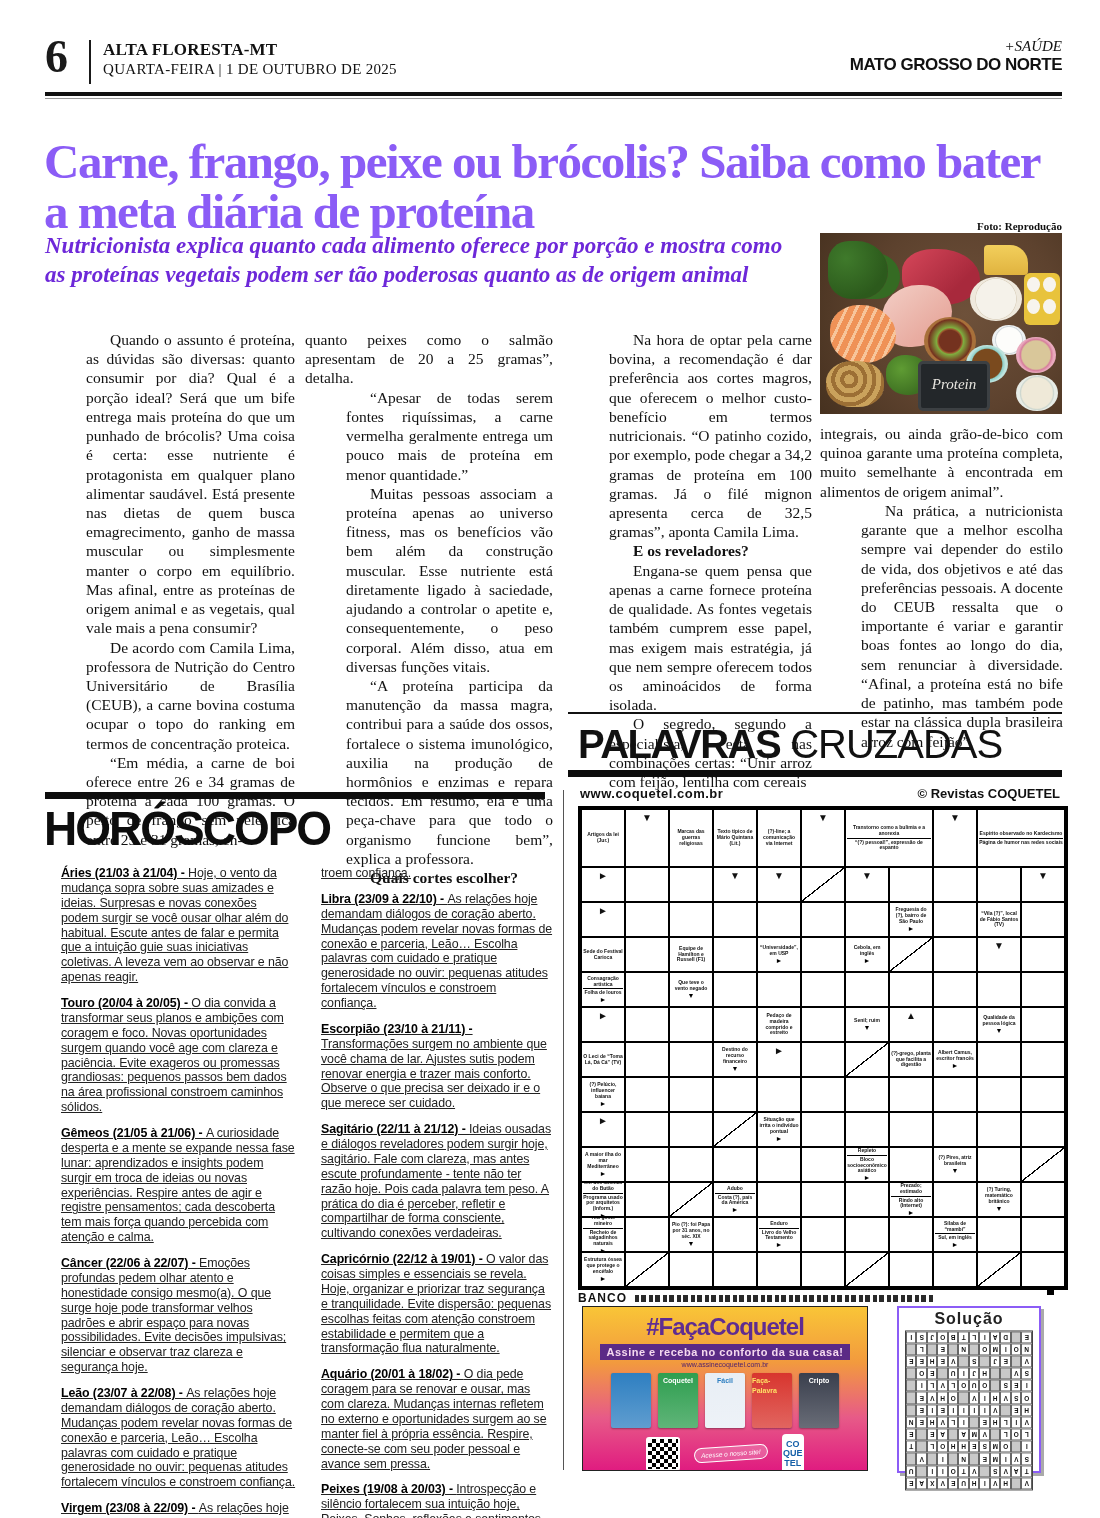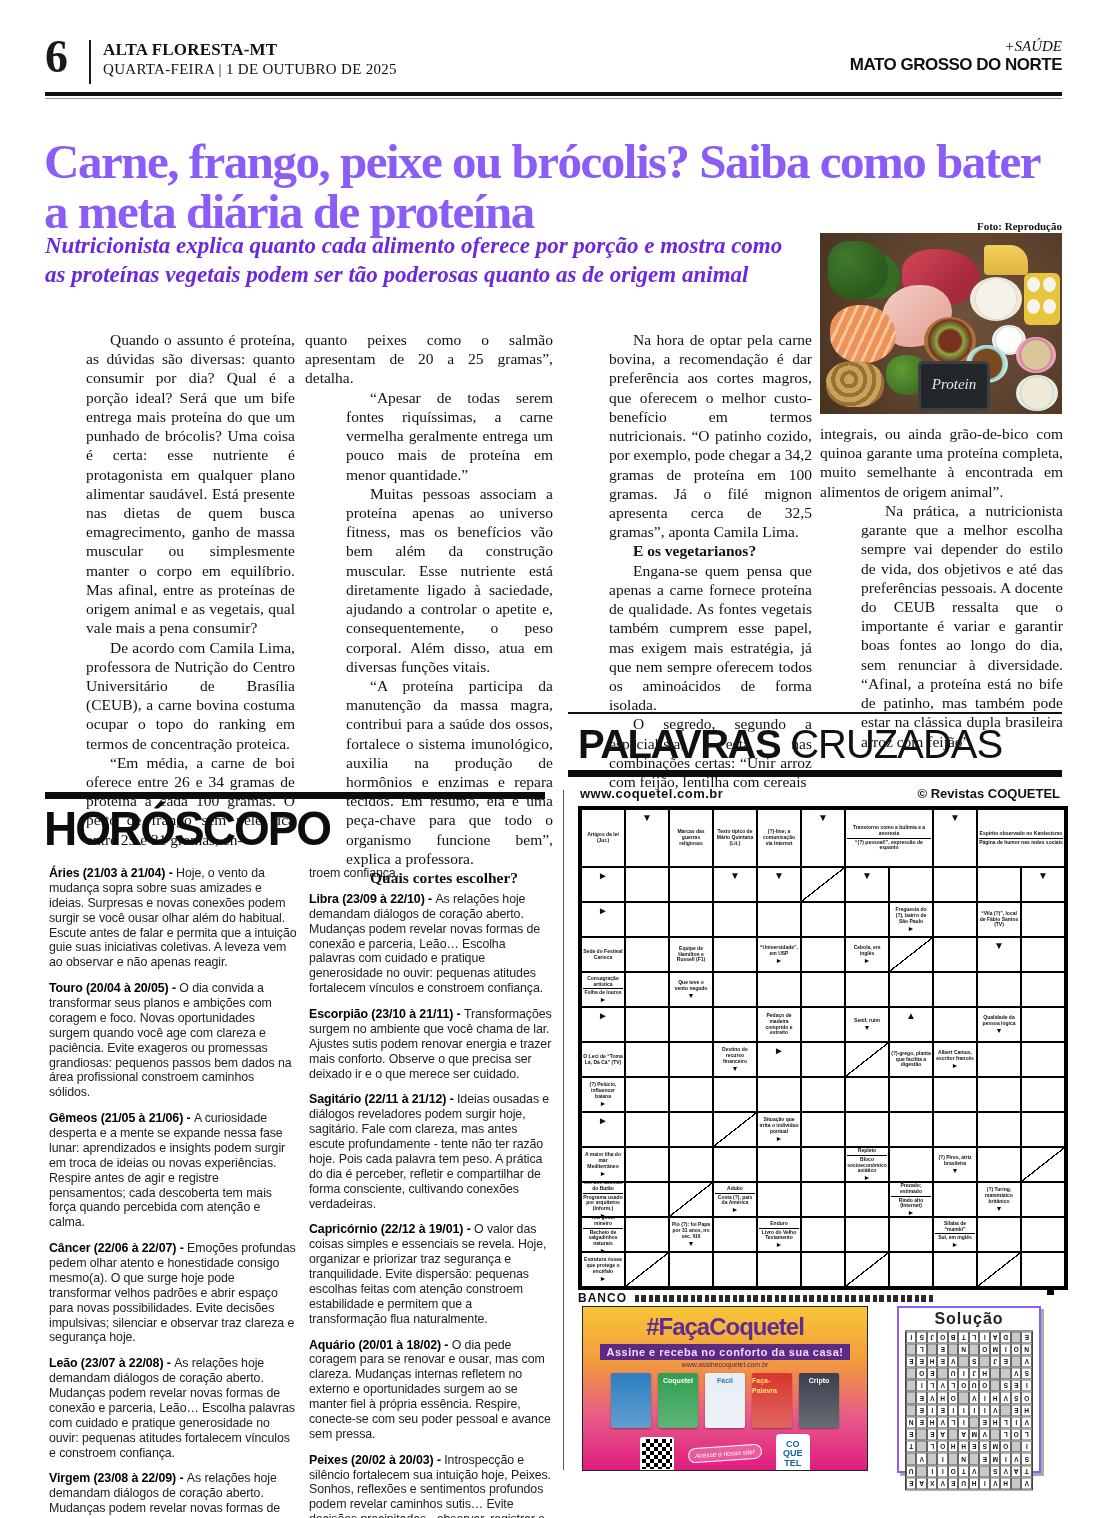--- a/index.html
+++ b/index.html
@@ -57,21 +57,21 @@
   .acol{position:absolute;font:15.5px/1.24 "Liberation Serif",serif;text-align:justify;}
   .acol p{margin:0;}
   .acol p.ind{text-indent:24px;margin-left:41px;}
   .acol p.b{font-weight:bold;}
   
   .h-bar{position:absolute;left:45px;top:792px;width:500px;height:7px;background:#0d0d0d;}
   .h-title{position:absolute;left:44px;top:804px;font:800 46px/1 "Liberation Sans",sans-serif;
            letter-spacing:-2px;color:#0d0d0d;transform:scaleY(1.05);transform-origin:left top;}
   .hcol{position:absolute;width:252px;font:12.4px/1.2 "Liberation Sans",sans-serif;color:#222;
         letter-spacing:-.1px;}
-  .hcol p{margin:0 0 11px 4px;}
+  .hcol p{margin:0 0 11px 16px;text-decoration:underline;}
   .hcol b{font-weight:bold;color:#000;}
   .v-divider{position:absolute;left:563px;top:790px;width:1px;height:680px;background:#555;}
   
   .x-toprule{position:absolute;left:568px;top:712px;width:494px;height:2px;background:#111;}
   .x-title{position:absolute;left:578px;top:724px;font:300 40px/1 "Liberation Sans",sans-serif;
            letter-spacing:-1px;color:#111;}
   .x-title b{font-weight:800;letter-spacing:-1.5px;}
   .x-thickbar{position:absolute;left:568px;top:770px;width:494px;height:7px;background:#0d0d0d;}
   .x-url{position:absolute;left:580px;top:787px;font:bold 13px/1 "Liberation Sans",sans-serif;letter-spacing:.5px;}
   .x-pub{position:absolute;right:40px;top:787px;font:bold 13px/1 "Liberation Sans",sans-serif;}
@@ -100,21 +100,21 @@
   .ad-url{text-align:center;font:7px/10px "Liberation Sans",sans-serif;color:#4b1e6e;}
   .covers{display:flex;justify-content:center;gap:7px;margin-top:3px;}
   .cover{width:40px;height:52px;border-radius:2px;box-shadow:0 1px 2px rgba(0,0,0,.35);
          display:flex;align-items:flex-start;justify-content:center;font:bold 7px/10px "Liberation Sans",sans-serif;color:#fff;padding-top:3px;}
   .ad-foot{display:flex;align-items:center;justify-content:center;gap:14px;margin-top:6px;}
   .qr{width:30px;height:30px;background:#fff;border-radius:3px;padding:2px;}
   .qr i{display:block;width:100%;height:100%;
       background:conic-gradient(#000 25%,#fff 0 50%,#000 0 75%,#fff 0) 0 0/8px 8px;}
   .sticker{font:italic 6.5px/1.1 "Liberation Sans",sans-serif;color:#fff;background:rgba(255,255,255,.22);
            border:1px solid #fff;border-radius:8px;padding:3px 6px;transform:rotate(-4deg);}
-  .cq-logo{width:34px;height:40px;background:#fff;border-radius:4px;display:flex;flex-direction:column;
+  .cq-logo{width:22px;height:40px;background:#fff;border-radius:4px;display:flex;flex-direction:column;
            align-items:center;justify-content:center;font:800 9px/1.05 "Liberation Sans",sans-serif;color:#1660a8;}
   
   .solbox{position:absolute;left:897px;top:1306px;width:140px;height:163px;border:2px solid #8b5cf6;
           background:#fff;box-shadow:3px 3px 0 #aaa;}
   .sol-title{text-align:center;font:bold 16px/22px "Liberation Sans",sans-serif;letter-spacing:1px;color:#222;}
   .sol-grid{margin:0 auto;width:126px;display:grid;grid-template-columns:repeat(12,1fr);
             border:1px solid #444;transform:rotate(180deg);}
   .sol-c{height:10.2px;border:.5px solid #666;font:bold 6.5px/10px "Liberation Sans",sans-serif;
          text-align:center;color:#111;background:#fff;}
   .sol-c.g{background:#c9c9c9;}
@@ -175,21 +175,21 @@
     </div>
   <div class="acol" id="acol2" style="left:305px;top:330px;width:248px;">
       <p class="">quanto peixes como o salmão apresentam de 20 a 25 gramas”, detalha.</p>
       <p class="ind ">“Apesar de todas serem fontes riquíssimas, a carne vermelha geralmente entrega um pouco mais de proteína em menor quantidade.”</p>
       <p class="ind ">Muitas pessoas associam a proteína apenas ao universo fitness, mas os benefícios vão bem além da construção muscular. Esse nutriente está diretamente ligado à saciedade, ajudando a controlar o apetite e, consequentemente, o peso corporal. Além disso, atua em diversas funções vitais.</p>
       <p class="ind ">“A proteína participa da manutenção da massa magra, contribui para a saúde dos ossos, fortalece o sistema imunológico, auxilia na produção de hormônios e enzimas e repara tecidos. Em resumo, ela é uma peça-chave para que todo o organismo funcione bem”, explica a professora.</p>
       <p class="ind b">Quais cortes escolher?</p>
     </div>
   <div class="acol" id="acol3" style="left:568px;top:330px;width:244px;">
       <p class="ind ">Na hora de optar pela carne bovina, a recomendação é dar preferência aos cortes magros, que oferecem o melhor custo-benefício em termos nutricionais. “O patinho cozido, por exemplo, pode chegar a 34,2 gramas de proteína em 100 gramas. Já o filé mignon apresenta cerca de 32,5 gramas”, aponta Camila Lima.</p>
-      <p class="ind b">E os vegetarianos?</p>
+      <p class="ind b">E os reveladores?</p>
       <p class="ind ">Engana-se quem pensa que apenas a carne fornece proteína de qualidade. As fontes vegetais também cumprem esse papel, mas exigem mais estratégia, já que nem sempre oferecem todos os aminoácidos de forma isolada.</p>
       <p class="ind ">O segredo, segundo a especialista, está nas combinações certas: “Unir arroz com feijão, lentilha com cereais</p>
     </div>
   <div class="acol" id="acol4" style="left:820px;top:424px;width:243px;">
       <p class="">integrais, ou ainda grão-de-bico com quinoa garante uma proteína completa, muito semelhante à encontrada em alimentos de origem animal”.</p>
       <p class="ind ">Na prática, a nutricionista garante que a melhor escolha sempre vai depender do estilo de vida, dos objetivos e até das preferências pessoais. A docente do CEUB ressalta que o importante é variar e garantir boas fontes ao longo do dia, sem renunciar à diversidade. “Afinal, a proteína está no bife de patinho, mas também pode estar na clássica dupla brasileira arroz com feijão”.</p>
     </div>
 
   <div class="h-bar"></div>
   <div class="h-title">HORÓSCOPO</div>
@@ -201,21 +201,21 @@
       <p><b>Leão (23/07 à 22/08) - </b>As relações hoje demandam diálogos de coração aberto. Mudanças podem revelar novas formas de conexão e parceria, Leão… Escolha palavras com cuidado e pratique generosidade no ouvir: pequenas atitudes fortalecem vínculos e constroem confiança.</p>
       <p><b>Virgem (23/08 à 22/09) - </b>As relações hoje demandam diálogos de coração aberto. Mudanças podem revelar novas formas de conexão e parceria, Leão… Escolha palavras com cuidado e pratique generosidade no ouvir: pequenas atitudes fortalecem vínculos e cons-</p>
     </div>
   <div class="hcol" id="hcol2" style="left:305px;top:866px;width:248px;">
       <p>troem confiança.</p>
       <p><b>Libra (23/09 à 22/10) - </b>As relações hoje demandam diálogos de coração aberto. Mudanças podem revelar novas formas de conexão e parceria, Leão… Escolha palavras com cuidado e pratique generosidade no ouvir: pequenas atitudes fortalecem vínculos e constroem confiança.</p>
       <p><b>Escorpião (23/10 à 21/11) - </b>Transformações surgem no ambiente que você chama de lar. Ajustes sutis podem renovar energia e trazer mais conforto. Observe o que precisa ser deixado ir e o que merece ser cuidado.</p>
       <p><b>Sagitário (22/11 à 21/12) - </b>Ideias ousadas e diálogos reveladores podem surgir hoje, sagitário. Fale com clareza, mas antes escute profundamente - tente não ter razão hoje. Pois cada palavra tem peso. A prática do dia é perceber, refletir e compartilhar de forma consciente, cultivando conexões verdadeiras.</p>
       <p><b>Capricórnio (22/12 à 19/01) - </b>O valor das coisas simples e essenciais se revela. Hoje, organizar e priorizar traz segurança e tranquilidade. Evite dispersão: pequenas escolhas feitas com atenção constroem estabilidade e permitem que a transformação flua naturalmente.</p>
       <p><b>Aquário (20/01 à 18/02) - </b>O dia pede coragem para se renovar e ousar, mas com clareza. Mudanças internas refletem no externo e oportunidades surgem ao se manter fiel à própria essência. Respire, conecte-se com seu poder pessoal e avance sem pressa.</p>
-      <p><b>Peixes (20/02 à 20/03) - </b>Introspecção e silêncio fortalecem sua intuição hoje, Peixes. Sonhos, reflexões e sentimentos profundos podem revelar caminhos sutis… Evite decisões precipitadas - observar, registrar e contemplar traz insights e prepara terreno para transformações mais significativas ao longo deste mês.</p>
+      <p><b>Peixes (19/08 à 20/03) - </b>Introspecção e silêncio fortalecem sua intuição hoje, Peixes. Sonhos, reflexões e sentimentos profundos podem revelar caminhos sutis… Evite decisões precipitadas - observar, registrar e contemplar traz insights e prepara terreno para transformações mais significativas ao longo deste mês.</p>
     </div>
   <div class="v-divider"></div>
 
   <div class="x-toprule"></div>
   <div class="x-title"><b>PALAVRAS</b><span> CRUZADAS</span></div>
   <div class="x-thickbar"></div>
   <div class="x-url">www.coquetel.com.br</div>
   <div class="x-pub">© Revistas COQUETEL</div>
   <div class="xgrid" id="xgrid">
       <div class="xc clue">

